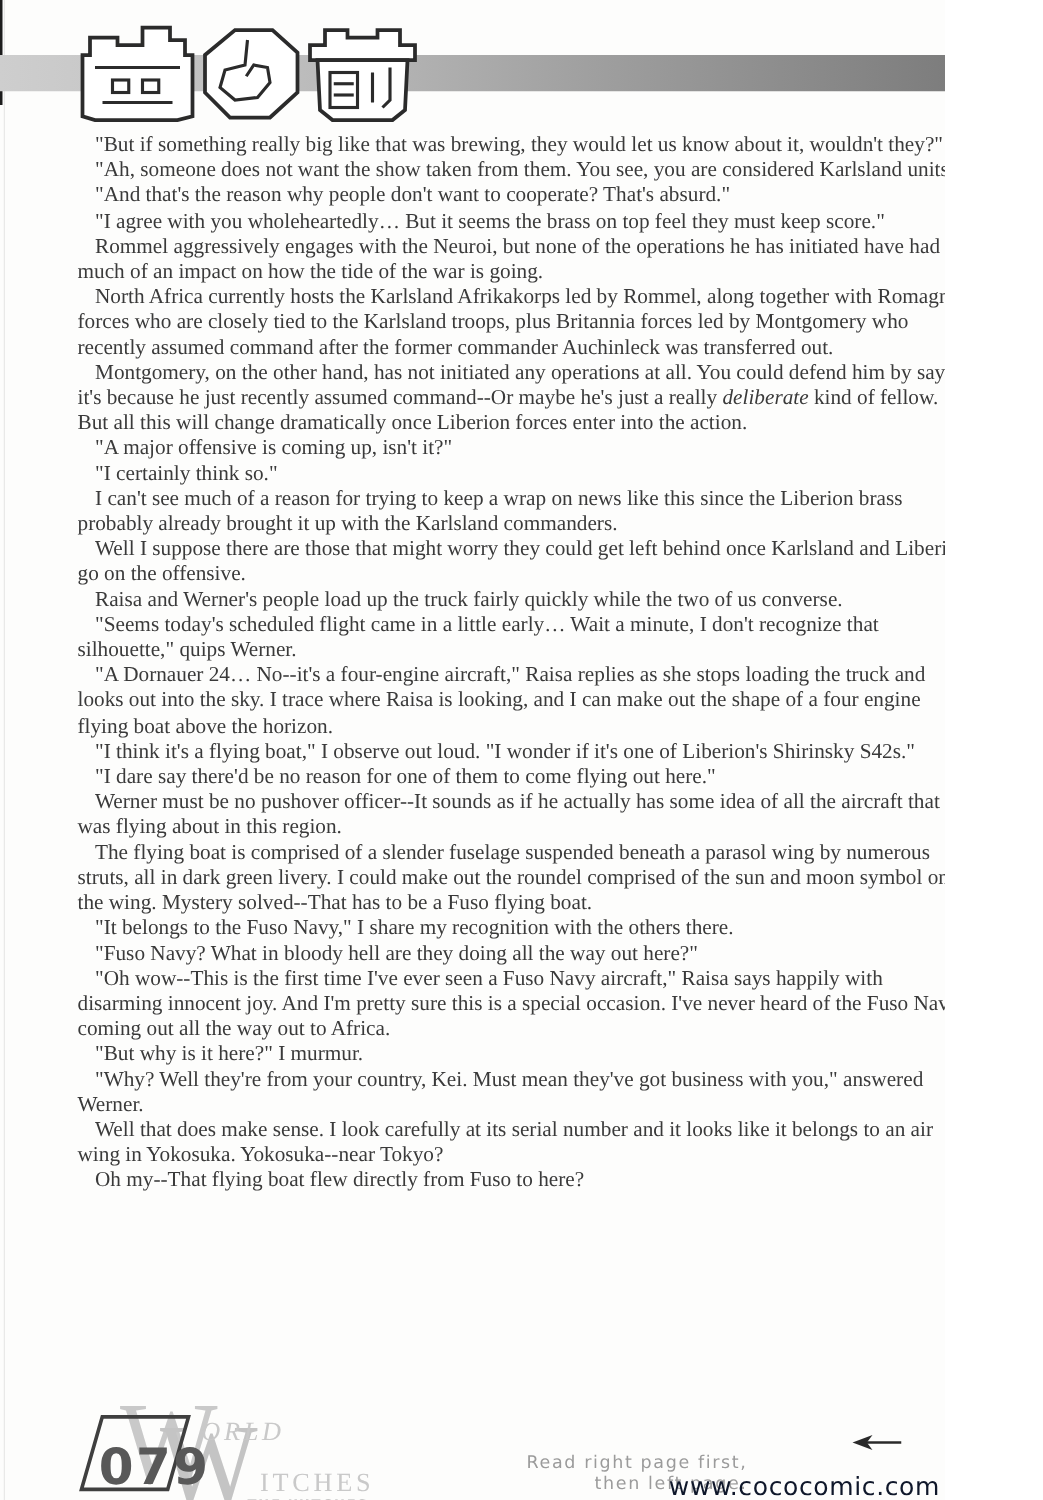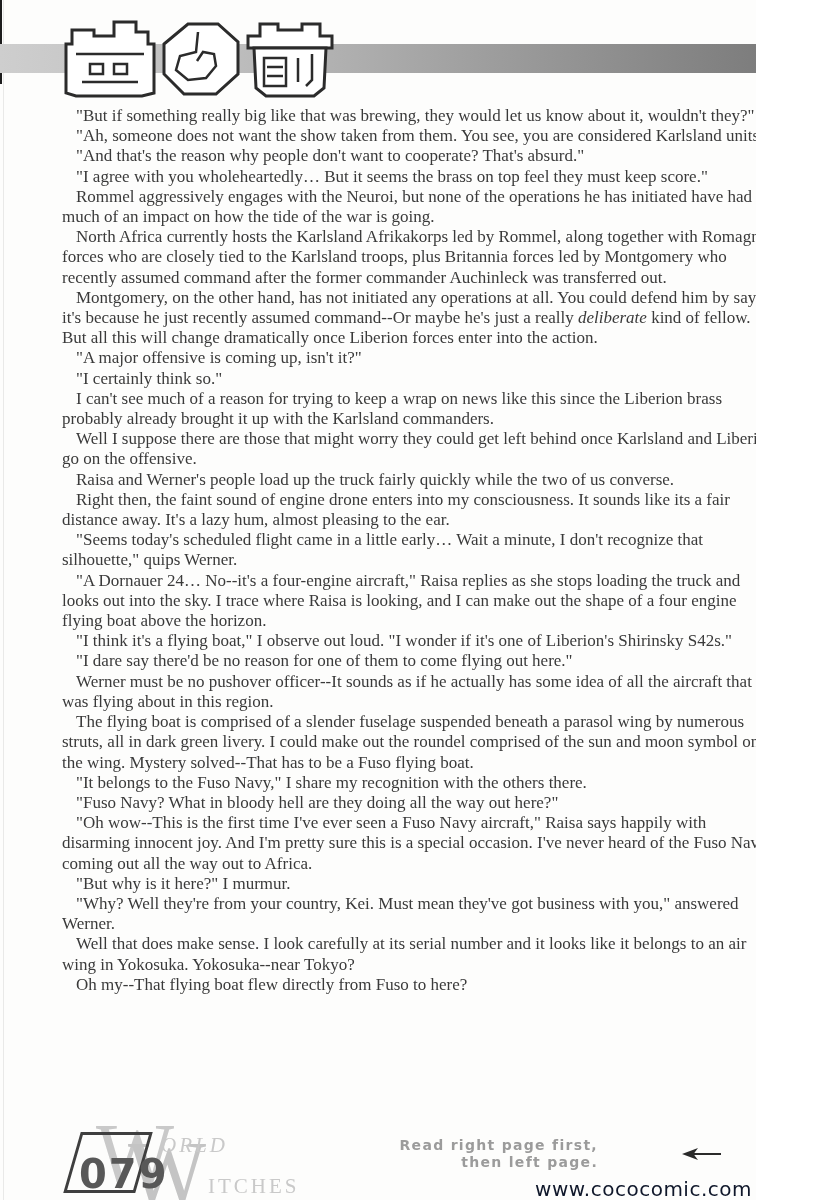--- a/index.html
+++ b/index.html
@@ -37,22 +37,22 @@
   .logo-subtitle{position:absolute;left:198px;top:1151px;
     font-family:"DejaVu Sans",sans-serif;font-weight:bold;font-size:10.5px;
     line-height:11.5px;letter-spacing:1.5px;color:#b5b5b5;margin-top:48px;}
   .pagenum-box{position:absolute;left:72px;top:1132px;width:66px;height:55px;
     border:3px solid #3f3f3f;transform:skewX(-16deg);background:transparent;}
   .pagenum{position:absolute;left:79px;top:1154px;
     font-family:"DejaVu Sans",sans-serif;font-weight:bold;font-size:40px;
     color:#585858;letter-spacing:2px;line-height:1;}
 
   
-  .reading-note{position:absolute;right:158px;top:1137px;text-align:right;
-    font-family:"DejaVu Sans",sans-serif;font-weight:bold;font-size:14px;
+  .reading-note{position:absolute;right:158px;top:1162px;text-align:right;
+    font-family:"DejaVu Sans",sans-serif;font-weight:normal;font-size:14px;
     letter-spacing:1.3px;line-height:16.5px;color:#9b9b9b;}
   .arrow-svg{position:absolute;left:679px;top:1146px;}
   .watermark{position:absolute;right:4px;top:1177px;
     font-family:"DejaVu Sans",sans-serif;font-size:20px;color:#0f172a;letter-spacing:0.5px;}
 </style>
 </head>
 <body>
 
 <div class="page">
 
@@ -96,21 +96,20 @@
     <p>"And that's the reason why people don't want to cooperate? That's absurd."</p>
     <p>"I agree with you wholeheartedly… But it seems the brass on top feel they must keep score."</p>
     <p>Rommel aggressively engages with the Neuroi, but none of the operations he has initiated have had much of an impact on how the tide of the war is going.</p>
     <p>North Africa currently hosts the Karlsland Afrikakorps led by Rommel, along together with Romagna forces who are closely tied to the Karlsland troops, plus Britannia forces led by Montgomery who recently assumed command after the former commander Auchinleck was transferred out.</p>
     <p><span>Montgomery, on the other hand, has not initiated any operations at all. You could defend him by saying it's because he just recently assumed command--Or maybe he's just a really </span><em>deliberate</em><span> kind of fellow. But all this will change dramatically once Liberion forces enter into the action.</span></p>
     <p>"A major offensive is coming up, isn't it?"</p>
     <p>"I certainly think so."</p>
     <p>I can't see much of a reason for trying to keep a wrap on news like this since the Liberion brass probably already brought it up with the Karlsland commanders.</p>
     <p>Well I suppose there are those that might worry they could get left behind once Karlsland and Liberion go on the offensive.</p>
     <p>Raisa and Werner's people load up the truck fairly quickly while the two of us converse.</p>
-    <p>Right then, the faint sound of engine drone enters into my consciousness. It sounds like its a fair distance away. It's a lazy hum, almost pleasing to the ear.</p>
     <p>"Seems today's scheduled flight came in a little early… Wait a minute, I don't recognize that silhouette," quips Werner.</p>
     <p>"A Dornauer 24… No--it's a four-engine aircraft," Raisa replies as she stops loading the truck and looks out into the sky. I trace where Raisa is looking, and I can make out the shape of a four engine flying boat above the horizon.</p>
     <p>"I think it's a flying boat," I observe out loud. "I wonder if it's one of Liberion's Shirinsky S42s."</p>
     <p>"I dare say there'd be no reason for one of them to come flying out here."</p>
     <p>Werner must be no pushover officer--It sounds as if he actually has some idea of all the aircraft that was flying about in this region.</p>
     <p>The flying boat is comprised of a slender fuselage suspended beneath a parasol wing by numerous struts, all in dark green livery. I could make out the roundel comprised of the sun and moon symbol on the wing. Mystery solved--That has to be a Fuso flying boat.</p>
     <p>"It belongs to the Fuso Navy," I share my recognition with the others there.</p>
     <p>"Fuso Navy? What in bloody hell are they doing all the way out here?"</p>
     <p>"Oh wow--This is the first time I've ever seen a Fuso Navy aircraft," Raisa says happily with disarming innocent joy. And I'm pretty sure this is a special occasion. I've never heard of the Fuso Navy coming out all the way out to Africa.</p>
     <p>"But why is it here?" I murmur.</p>

